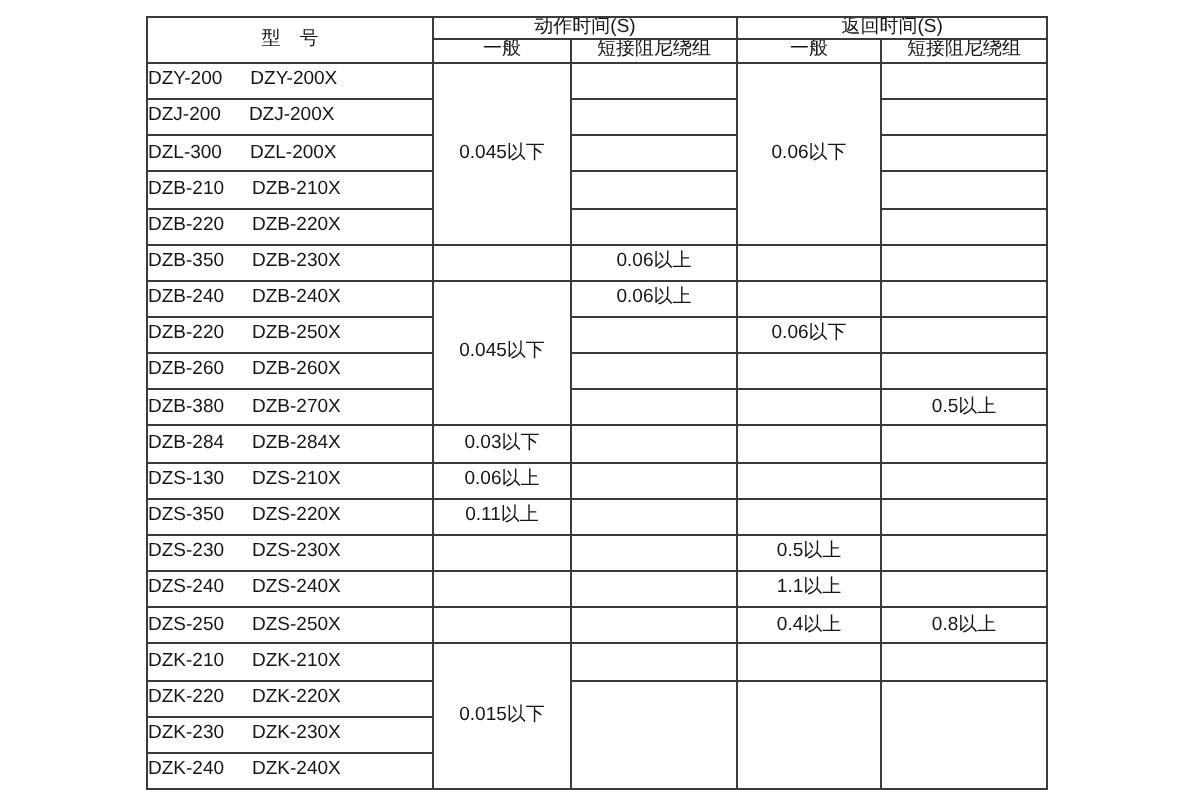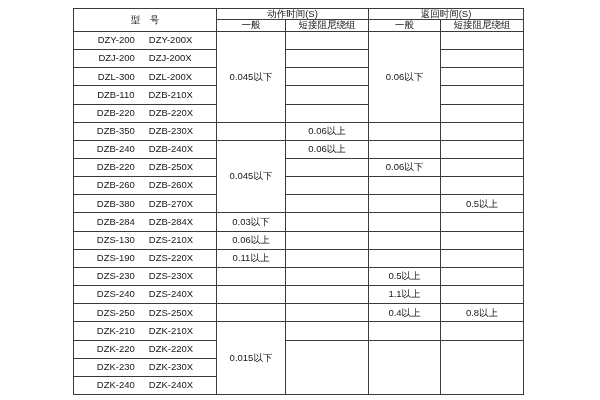--- a/index.html
+++ b/index.html
@@ -10,21 +10,21 @@
     font-family:"Liberation Sans","DejaVu Sans",sans-serif;
     font-size:9.5px;color:#151515;
   }
   table.spec th,table.spec td{
     border:1px solid #3b3b3b;
     text-align:center;vertical-align:middle;
     padding:0;font-weight:normal;
     overflow:hidden;white-space:nowrap;
     line-height:1.1;
   }
-  .model-pair{display:flex;justify-content:center;align-items:center;gap:14px;}
+  .model-pair{display:flex;justify-content:flex-start;align-items:center;gap:14px;}
 </style>
 </head>
 <body>
 
 <div class="canvas">
   <table class="spec">
     <colgroup>
       <col style="width:143px">
         <col style="width:69px">
         <col style="width:83px">
@@ -73,21 +73,21 @@
               <span>DZL-300</span>
               <span>DZL-200X</span>
             </span>
           </td>
         <td></td>
         <td></td>
       </tr>
       <tr>
         <td>
             <span class="model-pair">
-              <span>DZB-110</span>
+              <span>DZB-210</span>
               <span>DZB-210X</span>
             </span>
           </td>
         <td></td>
         <td></td>
       </tr>
       <tr>
         <td>
             <span class="model-pair">
               <span>DZB-220</span>
@@ -174,21 +174,21 @@
             </span>
           </td>
         <td>0.06以上</td>
         <td></td>
         <td></td>
         <td></td>
       </tr>
       <tr>
         <td>
             <span class="model-pair">
-              <span>DZS-190</span>
+              <span>DZS-350</span>
               <span>DZS-220X</span>
             </span>
           </td>
         <td>0.11以上</td>
         <td></td>
         <td></td>
         <td></td>
       </tr>
       <tr>
         <td>

